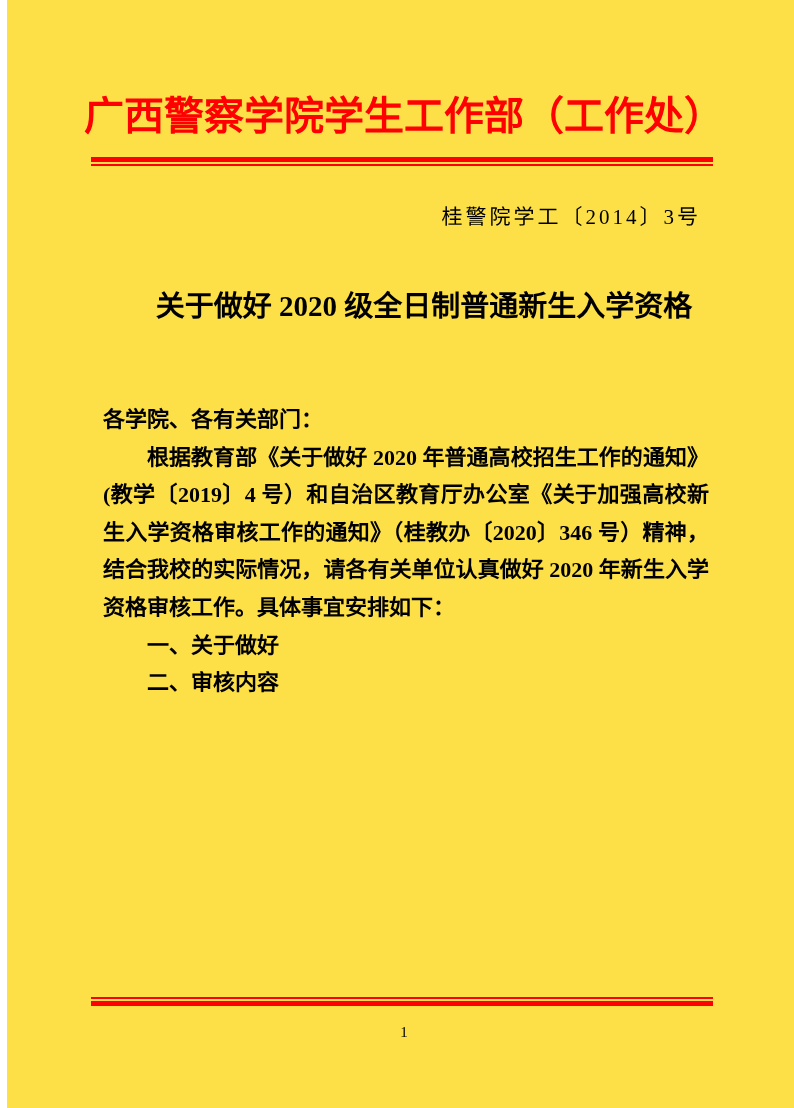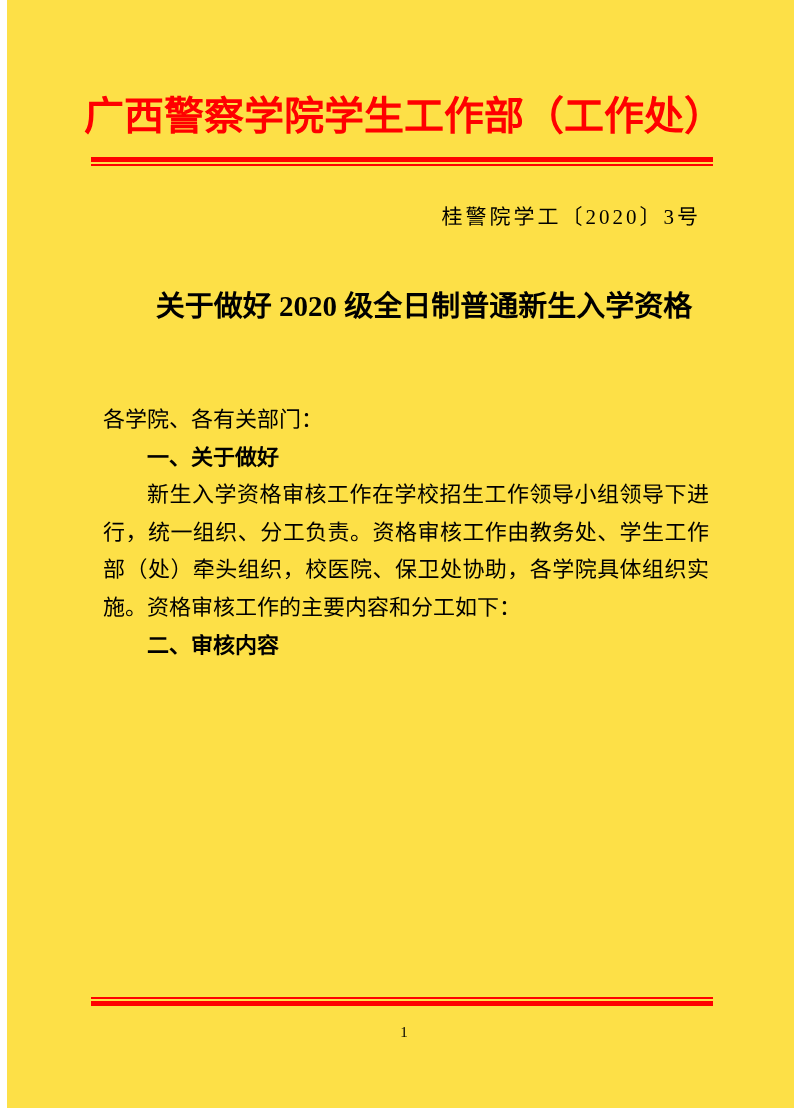--- a/index.html
+++ b/index.html
@@ -72,20 +72,21 @@
     left: 96px;
     width: 606px;
     font-size: 22px;
     line-height: 37.6px;
     text-align: justify;
     font-family: "Liberation Serif", "DejaVu Serif", serif;
   }
   .doc-body p {
     margin: 0;
     padding: 0;
+    font-weight: bold;
   }
   .doc-body p.indent {
     text-indent: 44px;
   }
   .doc-body p.section-heading {
     text-indent: 44px;
     font-weight: bold;
     font-family: "Liberation Sans", "DejaVu Sans", sans-serif;
   }
   
@@ -105,30 +106,30 @@
 <div class="page">
 
   <div class="letterhead">广西警察学院学生工作部（工作处）</div>
 
   <div class="rule rule-header">
     <div class="bar-thick"></div>
     <div class="bar-gap"></div>
     <div class="bar-thin"></div>
   </div>
 
-  <div class="doc-number">桂警院学工〔2020〕3号</div>
+  <div class="doc-number">桂警院学工〔2014〕3号</div>
 
   <div class="doc-title">
     <div>关于做好 2020 级全日制普通新生入学资格</div>
   </div>
 
   <div class="doc-body">
     <p class="salutation">各学院、各有关部门：</p>
+    <p class="indent">根据教育部《关于做好 2020 年普通高校招生工作的通知》(教学〔2019〕4 号）和自治区教育厅办公室《关于加强高校新生入学资格审核工作的通知》（桂教办〔2020〕346 号）精神，结合我校的实际情况，请各有关单位认真做好 2020 年新生入学资格审核工作。具体事宜安排如下：</p>
     <p class="section-heading">一、关于做好</p>
-    <p class="indent">新生入学资格审核工作在学校招生工作领导小组领导下进行，统一组织、分工负责。资格审核工作由教务处、学生工作部（处）牵头组织，校医院、保卫处协助，各学院具体组织实施。资格审核工作的主要内容和分工如下：</p>
     <p class="section-heading">二、审核内容</p>
   </div>
 
   <div class="rule rule-footer">
     <div class="bar-thin"></div>
     <div class="bar-gap"></div>
     <div class="bar-thick"></div>
   </div>
 
   <div class="page-number">1</div>

